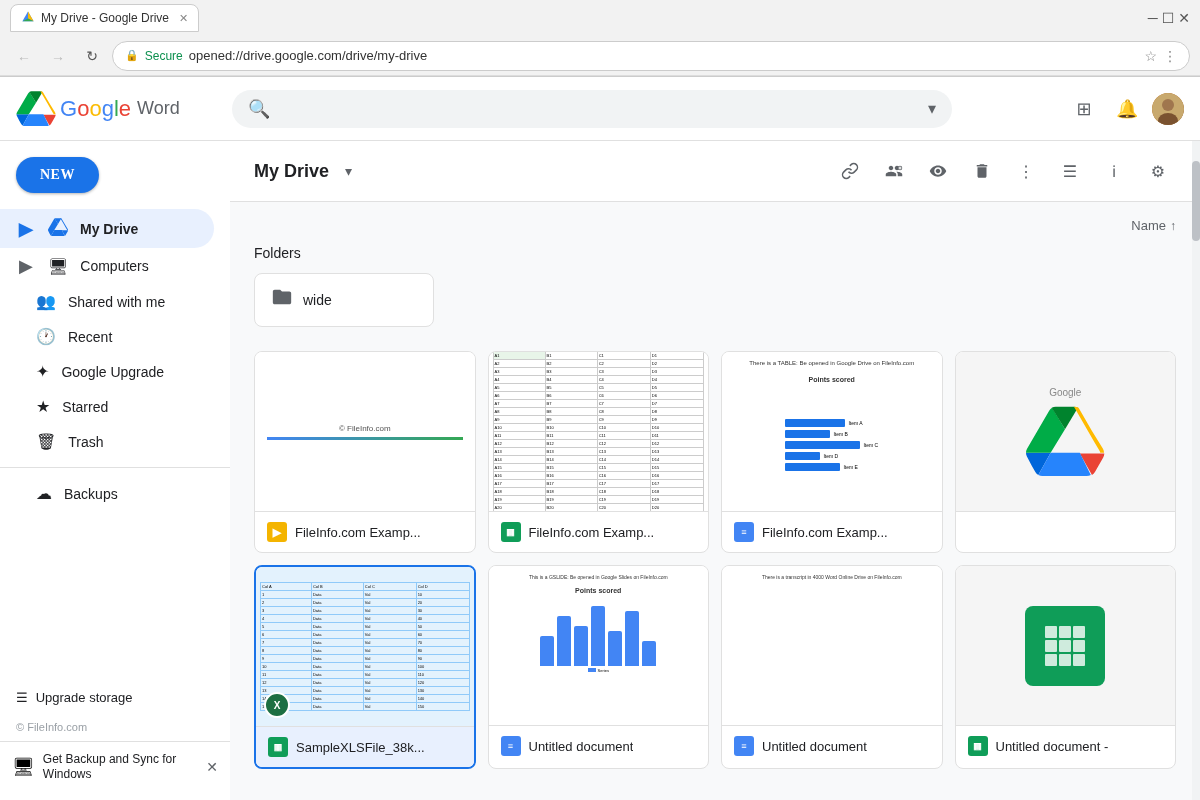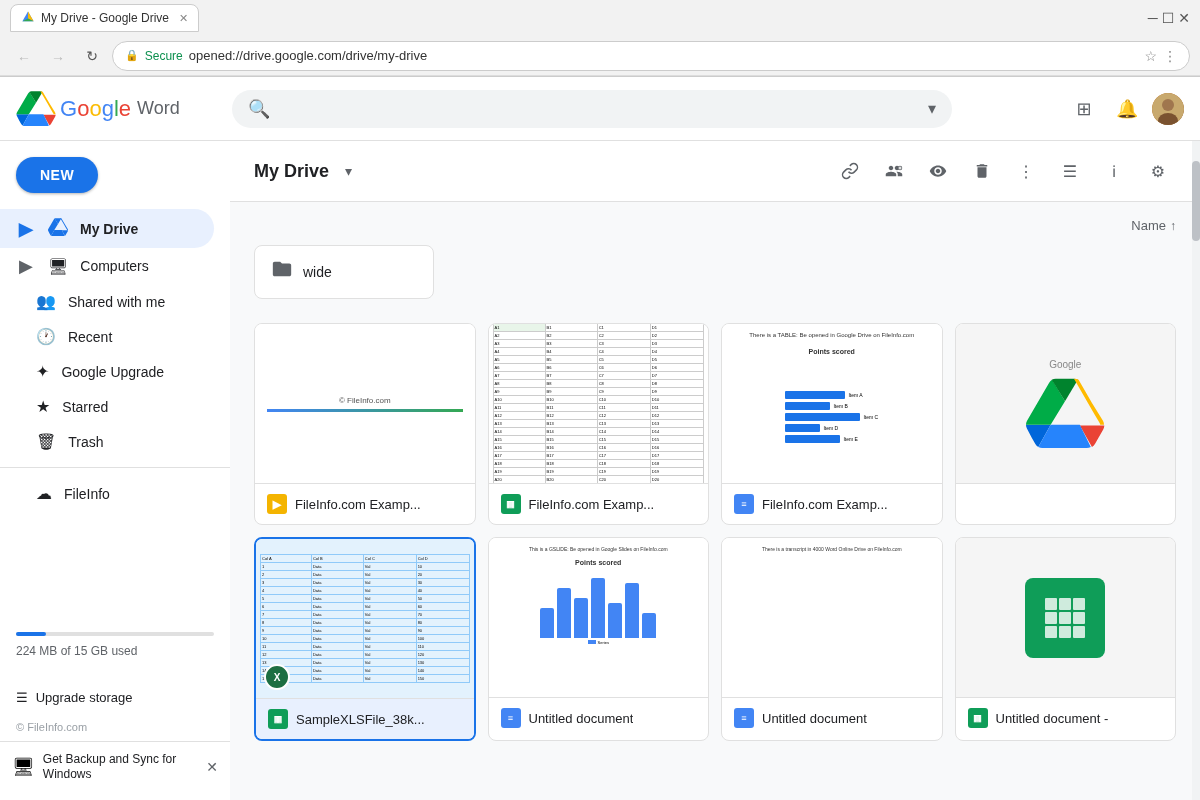--- a/index.html
+++ b/index.html
@@ -32,21 +32,21 @@
     .header-actions { display: flex; align-items: center; gap: 4px; margin-left: auto; }
     .header-icon-btn { width: 40px; height: 40px; border-radius: 50%; border: none; background: transparent; cursor: pointer; display: flex; align-items: center; justify-content: center; font-size: 18px; color: #5f6368; }
     .avatar { width: 32px; height: 32px; border-radius: 50%; background: #c5a028; overflow: hidden; display: flex; align-items: center; justify-content: center; cursor: pointer; }
 
     
     .main-area { display: flex; flex: 1; overflow: hidden; }
 
     
     .sidebar { width: 230px; background: #fff; display: flex; flex-direction: column; padding: 8px 0; overflow-y: auto; flex-shrink: 0; }
     .new-btn { margin: 8px 16px 16px; }
-    .new-btn button { background: #1a73e8; color: #fff; border: none; border-radius: 24px; padding: 10px 24px; font-size: 14px; font-weight: 600; cursor: pointer; letter-spacing: 0.5px; }
+    .new-btn button { background: #1a73e8; color: #fff; border: none; border-radius: 24px; padding: 10px 24px; font-size: 14px; font-weight: 600; cursor: pointer; letter-spacing: 0.5px; font-family: Liberation Serif, serif; }
     .sidebar-item { display: flex; align-items: center; padding: 8px 16px; gap: 12px; cursor: pointer; border-radius: 0 24px 24px 0; font-size: 14px; color: #202124; margin-right: 16px; }
     .sidebar-item.active { background: #e8f0fe; font-weight: 600; }
     .sidebar-item .item-icon { width: 20px; height: 20px; display: flex; align-items: center; justify-content: center; font-size: 18px; color: #5f6368; }
     .sidebar-item.active .item-icon { color: #1a73e8; }
     .storage-section { padding: 16px; margin-top: auto; }
     .storage-text { font-size: 12px; color: #5f6368; margin-bottom: 8px; }
     .storage-bar { height: 4px; background: #e0e0e0; border-radius: 2px; margin-bottom: 8px; }
     .storage-bar-fill { height: 100%; background: #1a73e8; border-radius: 2px; width: 15%; }
     .upgrade-btn { display: flex; align-items: center; gap: 8px; padding: 8px 16px; cursor: pointer; font-size: 13px; color: #202124; }
     .copyright { padding: 8px 16px; font-size: 11px; color: #9aa0a6; }
@@ -207,31 +207,25 @@
 
         <div class="sidebar-item">
           <span style="font-size:16px;margin-left:20px;">🗑</span>
           <span>Trash</span>
         </div>
 
         <div style="height:1px;background:#e0e0e0;margin:8px 0;"></div>
 
         <div class="sidebar-item">
           <span style="font-size:16px;margin-left:20px;">☁</span>
-          <span>FileInfo</span>
+          <span>Backups</span>
         </div>
 
         <div style="flex:1;min-height:20px;"></div>
 
-        <div class="storage-section">
-          <div class="storage-bar">
-            <div class="storage-bar-fill"></div>
-          </div>
-          <div class="storage-text">224 MB of 15 GB used</div>
-        </div>
 
         <div class="upgrade-btn">
           <span>☰</span>
           <span>Upgrade storage</span>
         </div>
 
         <div class="copyright">© FileInfo.com</div>
 
         <div class="backup-banner">
           <span style="font-size:18px;">🖥</span>
@@ -277,20 +271,21 @@
           </div>
         </div>
 
         <div class="content-body">
 
           <div style="display:flex;justify-content:flex-end;align-items:center;gap:4px;margin-bottom:12px;">
             <span class="sort-name">Name</span>
             <span class="sort-arrow">↑</span>
           </div>
 
+          <div class="section-label">Folders</div>
           <div class="folders-grid">
             <div class="folder-item">
               <span class="folder-icon">
                 <svg width="22" height="22" viewBox="0 0 24 24" fill="#5f6368">
                   <path d="M10 4H4c-1.1 0-1.99.9-1.99 2L2 18c0 1.1.9 2 2 2h16c1.1 0 2-.9 2-2V8c0-1.1-.9-2-2-2h-8l-2-2z"></path>
                 </svg>
               </span>
               <span class="folder-name">wide</span>
             </div>
           </div>

